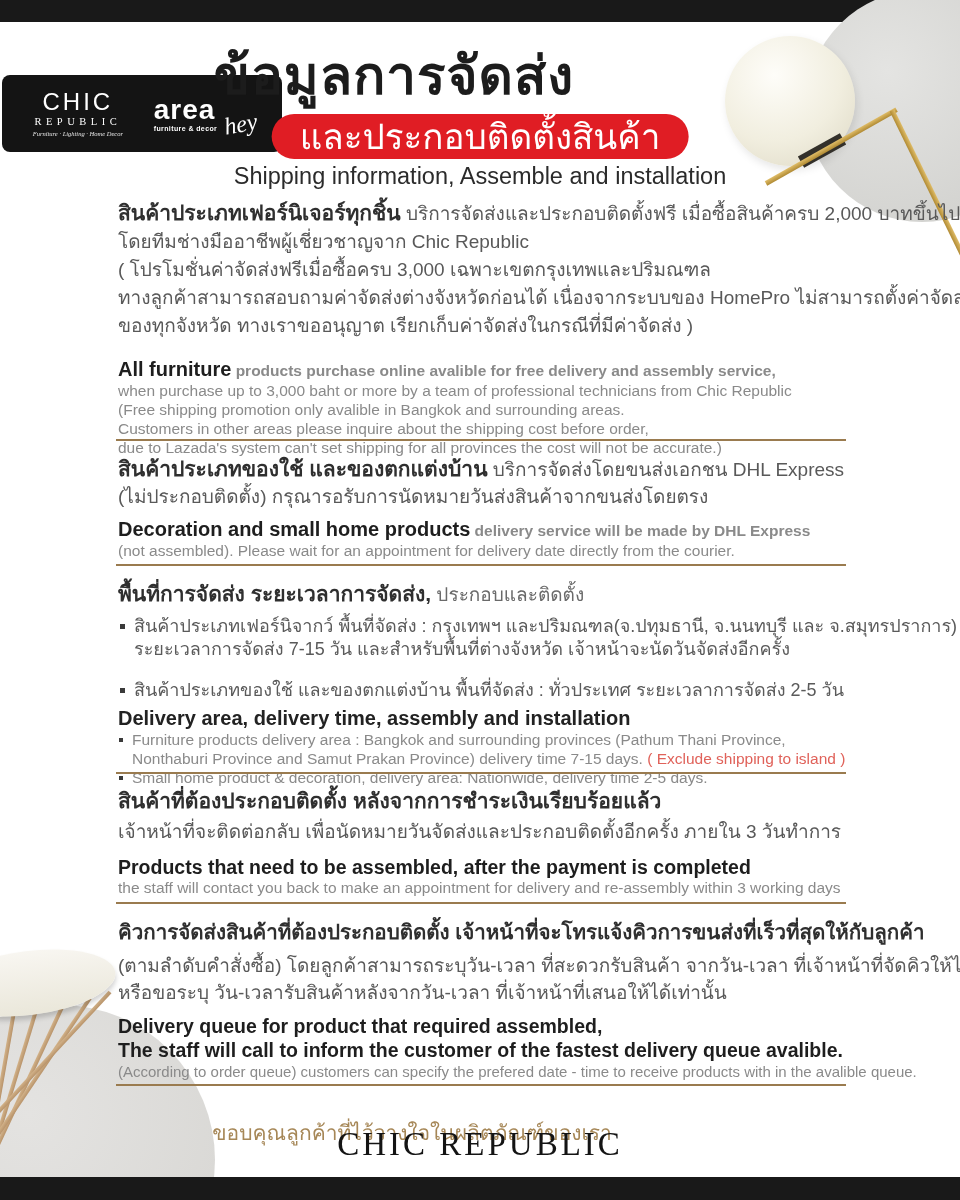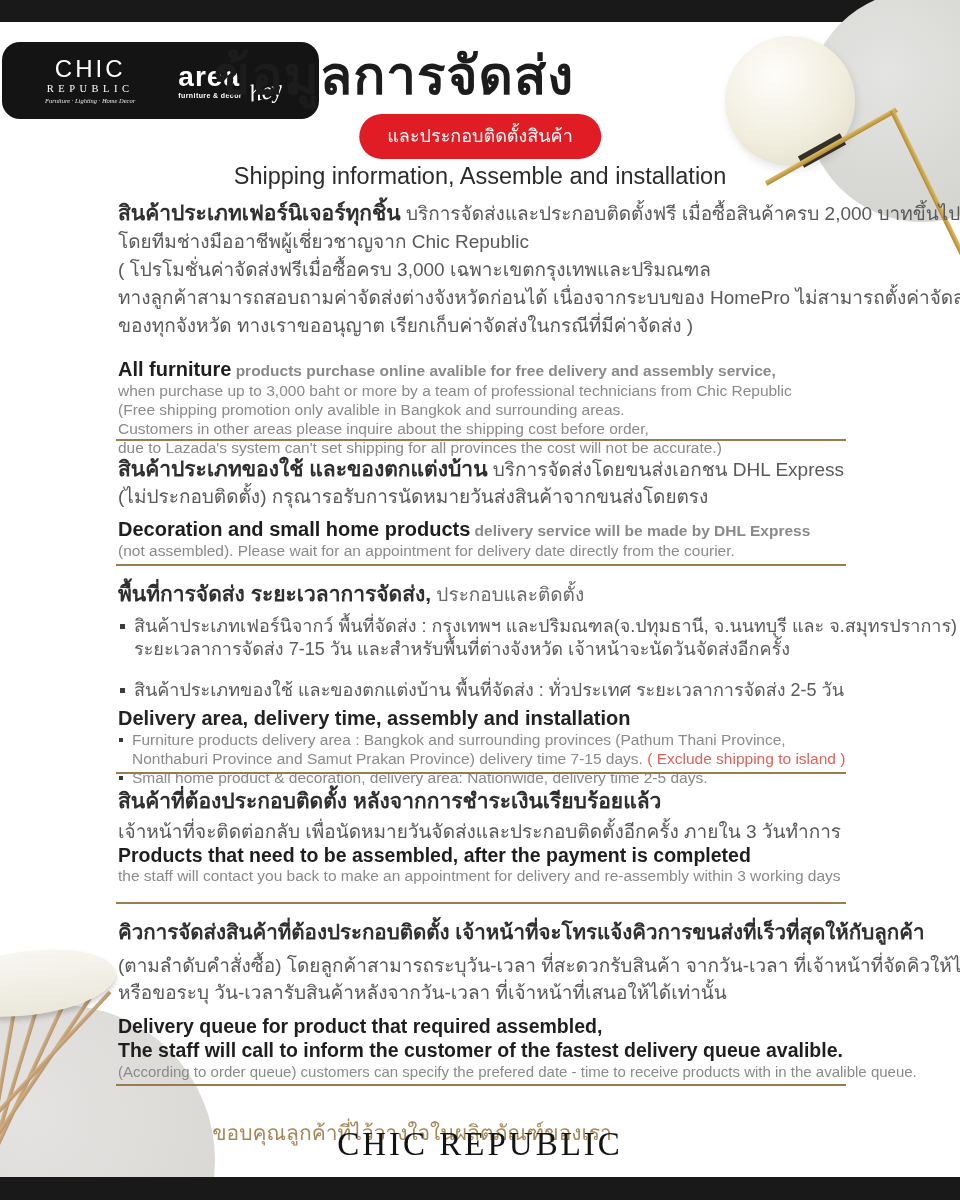--- a/index.html
+++ b/index.html
@@ -30,53 +30,53 @@
                background:linear-gradient(90deg,#d2b289,#b8936a); }
   .leg2{ left:14px;  top:1000px; transform:rotate(10deg); }
   .leg3{ left:36px;  top:1004px; transform:rotate(17deg); }
   .leg4{ left:62px;  top:1003px; transform:rotate(25deg); }
   .leg5{ left:88px;  top:998px;  transform:rotate(34deg); }
   .leg6{ left:108px; top:992px;  transform:rotate(43deg); }
   .stool-top { position:absolute; left:-58px; top:951px; width:174px; height:64px; border-radius:50%;
                background:linear-gradient(180deg,#f8f6f1,#eae7da); transform:rotate(-7deg);
                box-shadow:0 4px 5px rgba(0,0,0,0.18); z-index:3; }
   
-  .logo-block{ position:absolute; left:2px; top:42px; width:317px; height:77px; background:#141414;
-               border-radius:18px; z-index:6; display:flex; align-items:center; justify-content:space-evenly; }
+  .logo-block{ position:absolute; left:2px; top:75px; width:280px; height:77px; background:#141414;
+               border-radius:8px; z-index:6; display:flex; align-items:center; justify-content:space-evenly; }
   .chic-logo { text-align:center; color:#fff; line-height:1; }
   .chic-name { font-size:24px; letter-spacing:3px; font-weight:400; }
   .chic-sub  { font-size:10.5px; letter-spacing:4.5px; margin-top:3px; font-family:"Liberation Serif",serif; }
   .chic-tag  { font-size:6.5px; font-style:italic; margin-top:3px; color:#e8e8e8;
                font-family:"Liberation Serif",serif; }
   .rina-logo { position:relative; color:#fff; line-height:1; padding-right:34px; }
   .rina-name { font-size:28px; font-weight:700; letter-spacing:1px; }
   .rina-tag  { font-size:7px; font-weight:700; letter-spacing:0.4px; margin-top:1px; }
   .rina-hey  { position:absolute; right:-6px; top:16px; font-size:24px; font-style:italic;
                font-family:"Liberation Serif",serif; transform:rotate(-10deg); }
   
   .title    { position:absolute; top:33px; left:0; width:788px; text-align:center; z-index:6;
               font-size:53px; font-weight:800; color:#1c1c1c; letter-spacing:1px; }
   .badge    { position:absolute; top:114px; left:50%; transform:translateX(-50%); z-index:6;
-              background:#e01d24; color:#fff; font-size:18px; line-height:45px; padding:0 28px;
+              background:#e01d24; color:#fff; font-size:35px; line-height:45px; padding:0 28px;
               border-radius:24px; white-space:nowrap; }
   .subtitle { position:absolute; top:163px; left:0; width:960px; text-align:center; z-index:6;
               font-size:23.5px; color:#2b2b2b; }
   
   .section  { position:absolute; left:118px; width:748px; z-index:7; }
   .s1{ top:199px; } .s2{ top:455px; } .s3{ top:580px; } .s4{ top:787px; } .s5{ top:919px; }
   .divider  { position:absolute; left:116px; width:730px; height:2px; background:#9a7b4f; z-index:7; }
   .d1{ top:439px; } .d2{ top:564px; } .d3{ top:772px; } .d4{ top:902px; } .d5{ top:1084px; }
   .nw { white-space:nowrap; }
   .thai-line  { font-size:19px; color:#595959; line-height:28px; }
   .thai-bold  { font-size:21px; font-weight:700; color:#2f2f2f; }
   .thai-reg   { font-size:19px; font-weight:400; color:#595959; }
   .en-lead    { font-size:20px; font-weight:700; color:#1e1e1e; line-height:23px; }
   .en-line    { font-size:15.5px; color:#8a8a8a; line-height:19px; }
   .mt2{margin-top:18px;} .mt5{margin-top:5px;} .mt6{margin-top:6px;} .mt7{margin-top:7px;}
-  .mt8{margin-top:8px;} .mt12{}
+  .mt8{margin-top:8px;} .mt12{margin-top:12px;}
   .h-thai     { font-size:21px; line-height:27px; }
   .h-thai-rest{ font-size:19px; font-weight:400; color:#6a6a6a; }
   .bullet-line{ position:relative; padding-left:16px; line-height:23px; font-size:18px; color:#5a5a5a; }
   .bullet-cont{ padding-left:16px; line-height:23px; font-size:18px; color:#5a5a5a; }
   .sq { position:absolute; left:2px; top:9px; width:5px; height:5px; background:#3a3a3a; }
   .en-heading { font-size:20px; font-weight:700; color:#222; line-height:23px; }
   .en-bullet  { position:relative; padding-left:14px; font-size:15.5px; color:#8a8a8a; line-height:19px; }
   .en-bullet .sq{ left:1px; top:8px; width:4px; height:4px; }
   .en-cont    { padding-left:14px; font-size:15.5px; color:#8a8a8a; line-height:19px; }
   .red-note   { color:#e0625a; }

